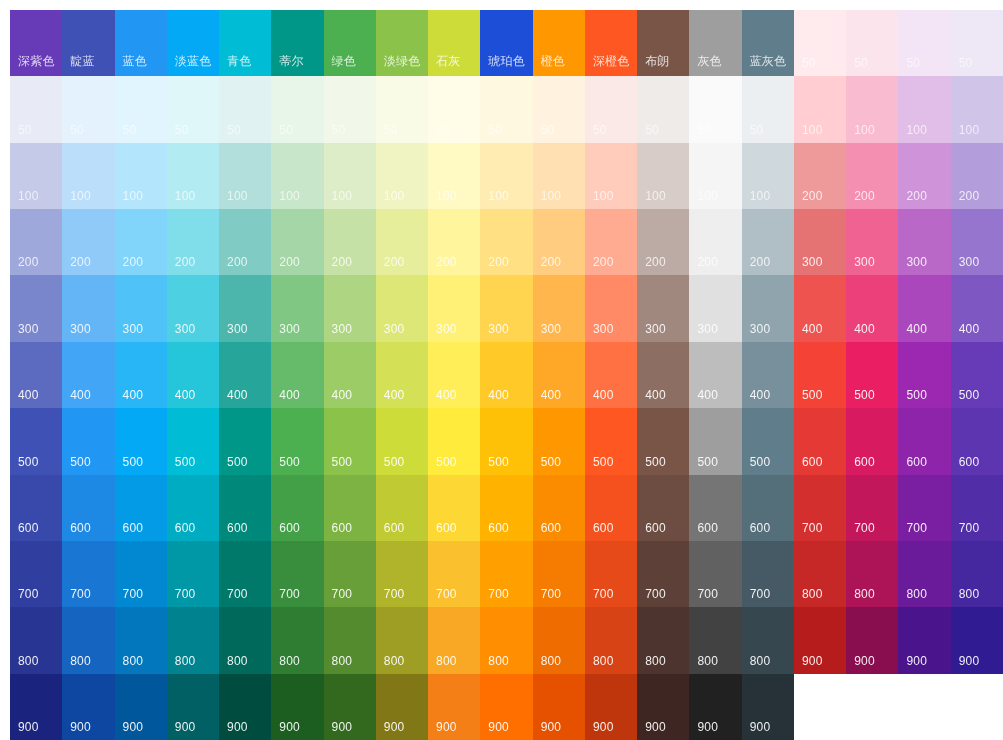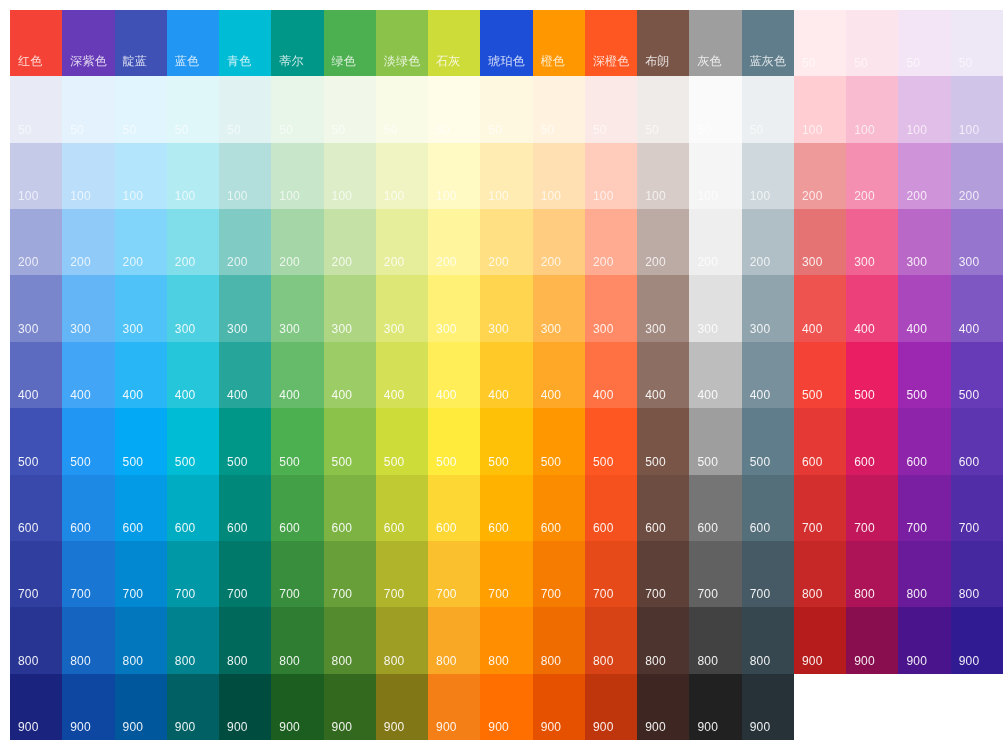--- a/index.html
+++ b/index.html
@@ -64,31 +64,31 @@
   .cell.shade-500 .cell-label,
   .cell.shade-600 .cell-label,
   .cell.shade-700 .cell-label,
   .cell.shade-800 .cell-label,
   .cell.shade-900 .cell-label { opacity: 0.92; }
 </style>
 </head>
 <body>
 
 <div id="palette">
-    <div class="cell header" style="background: rgb(244, 67, 54);">
-      <span class="cell-label">红色</span>
-    </div>
     <div class="cell header" style="background: rgb(103, 58, 183);">
       <span class="cell-label">深紫色</span>
     </div>
     <div class="cell header" style="background: rgb(63, 81, 181);">
       <span class="cell-label">靛蓝</span>
     </div>
     <div class="cell header" style="background: rgb(33, 150, 243);">
       <span class="cell-label">蓝色</span>
+    </div>
+    <div class="cell header" style="background: rgb(3, 169, 244);">
+      <span class="cell-label">淡蓝色</span>
     </div>
     <div class="cell header" style="background: rgb(0, 188, 212);">
       <span class="cell-label">青色</span>
     </div>
     <div class="cell header" style="background: rgb(0, 150, 136);">
       <span class="cell-label">蒂尔</span>
     </div>
     <div class="cell header" style="background: rgb(76, 175, 80);">
       <span class="cell-label">绿色</span>
     </div>

